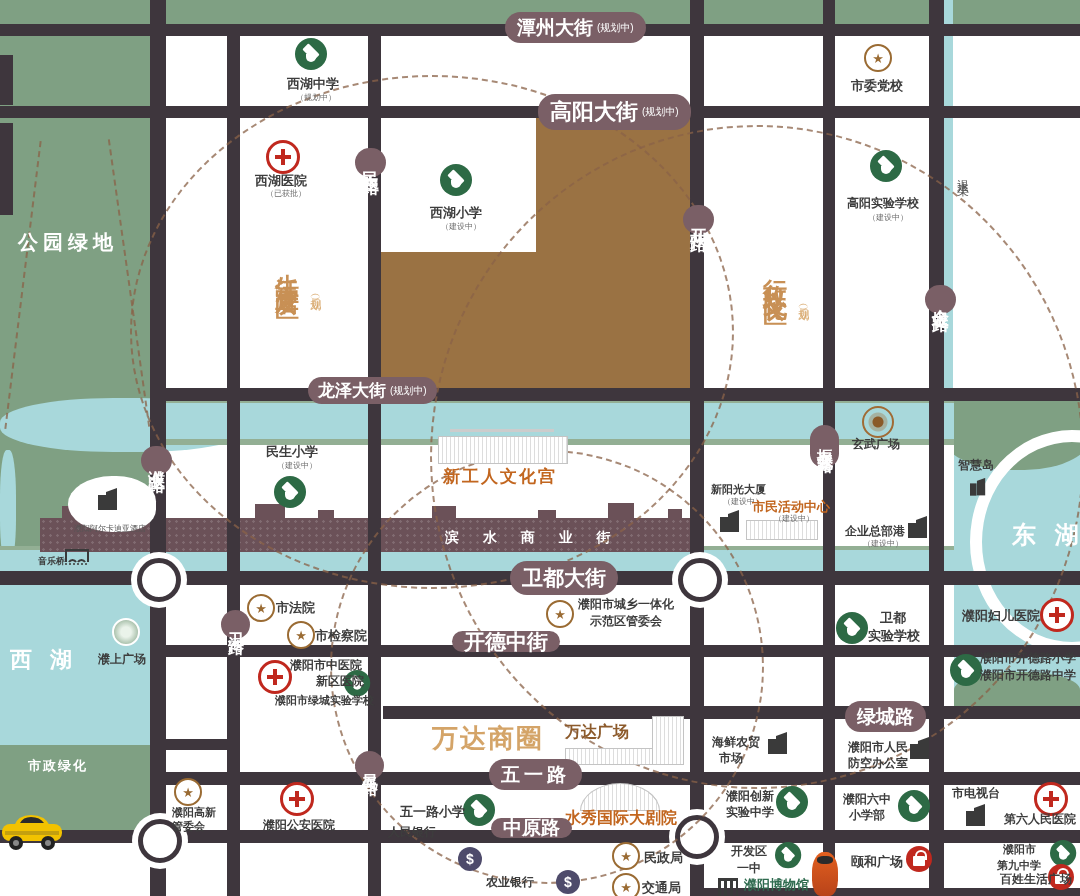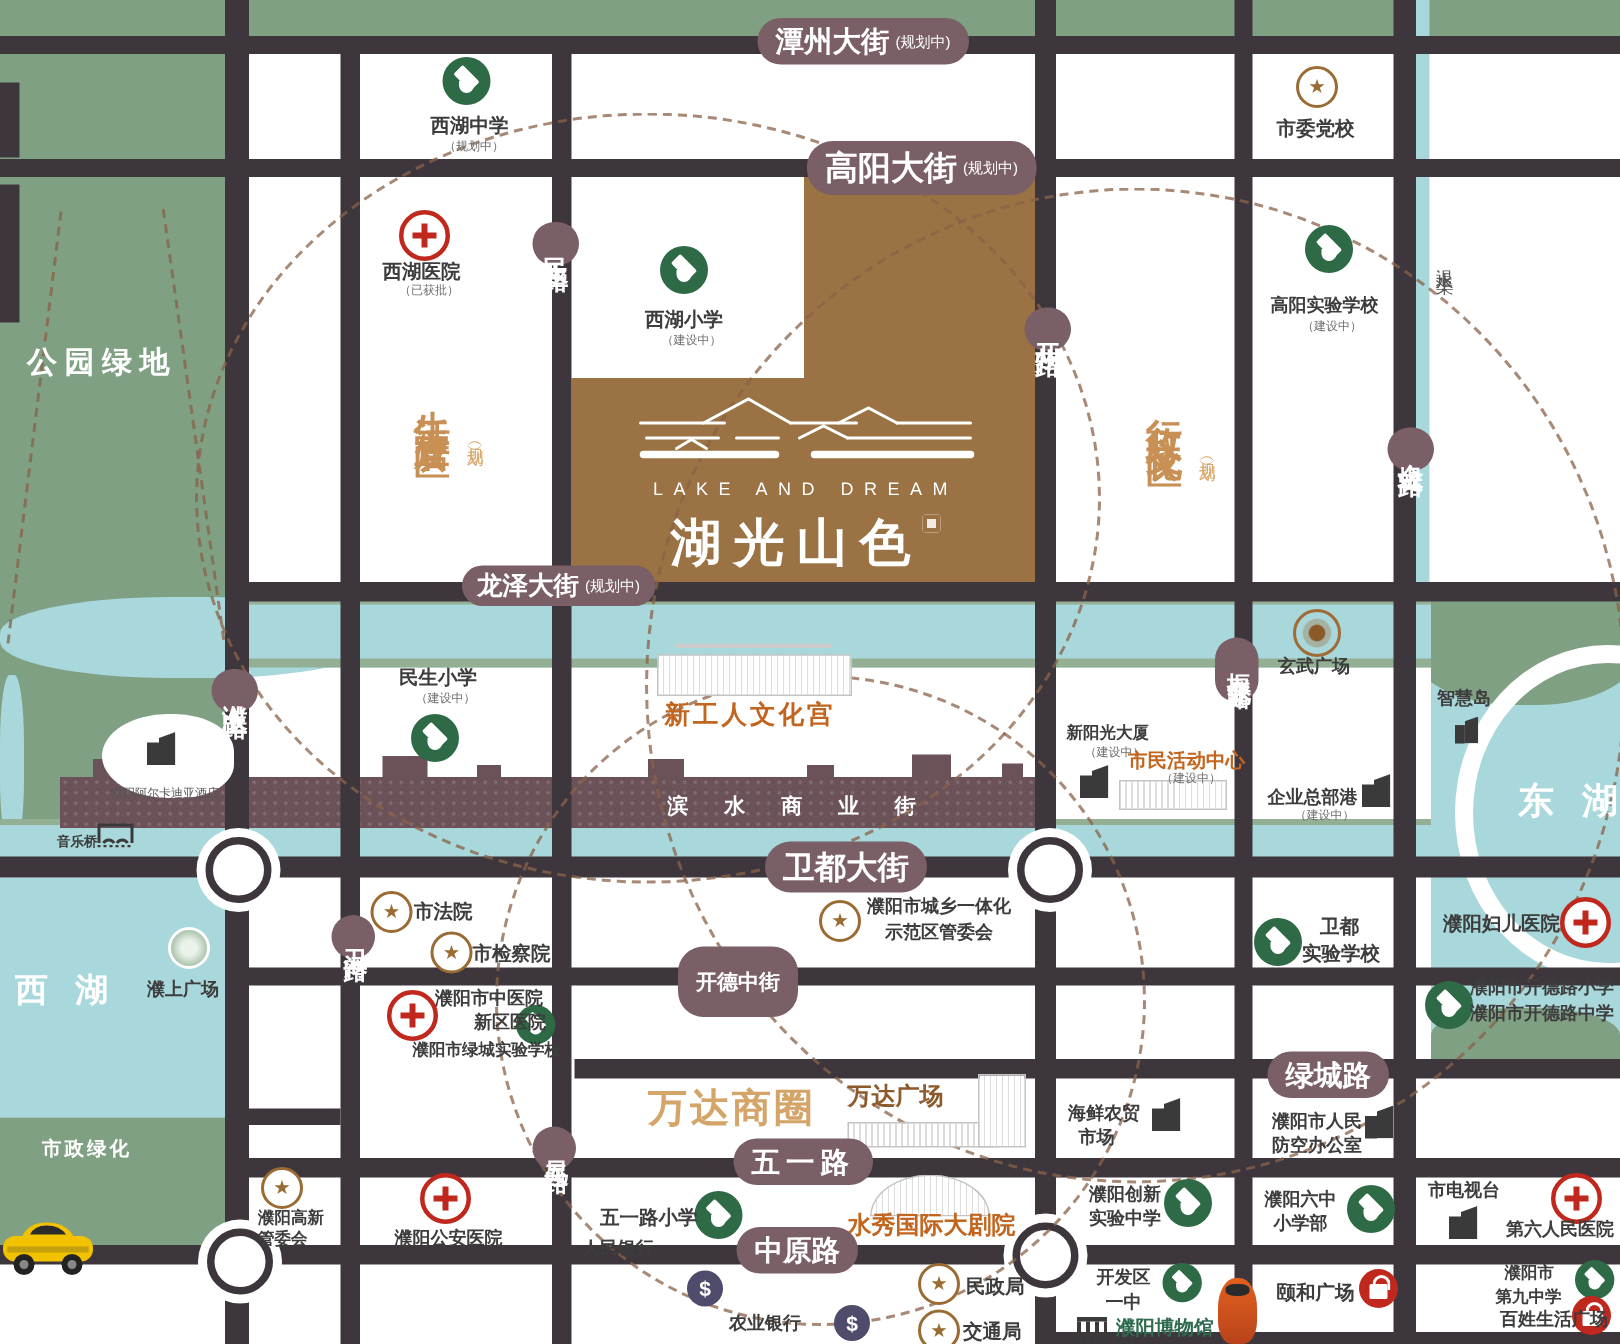--- a/index.html
+++ b/index.html
@@ -126,30 +126,30 @@
     <span>高阳大街</span>
       <span class="tag">(规划中)</span>
   </div>
   <div class="pill" style="left:308px;top:377px;height:27px;font-size:17px;padding:0 10px;">
     <span>龙泽大街</span>
       <span class="tag">(规划中)</span>
   </div>
   <div class="pill" style="left:510px;top:561px;height:34px;font-size:21px;">
     <span>卫都大街</span>
   </div>
-  <div class="pill" style="left:452px;top:631px;height:47px;font-size:14px;">
+  <div class="pill" style="left:452px;top:631px;height:21px;font-size:21px;">
     <span>开德中街</span>
   </div>
   <div class="pill" style="left:845px;top:701px;height:31px;font-size:19px;">
     <span>绿城路</span>
   </div>
   <div class="pill" style="left:489px;top:759px;height:31px;font-size:19px;letter-spacing:4px;">
     <span>五一路</span>
   </div>
-  <div class="pill" style="left:491px;top:818px;height:31px;font-size:19px;font-family:Liberation Mono, monospace;">
+  <div class="pill" style="left:491px;top:818px;height:20px;font-size:19px;font-family:Liberation Mono, monospace;">
     <span>中原路</span>
   </div>
   <div class="pill v" style="left:355px;top:148px;font-size:17px;">
     <span>民生路</span>
   </div>
   <div class="pill v" style="left:683px;top:205px;font-size:17px;">
     <span>开州路</span>
   </div>
   <div class="pill v" style="left:925px;top:285px;font-size:17px;">
     <span>金堤路</span>
@@ -172,39 +172,20 @@
   <div class="lbl wh" style="left:28px;top:758px;font-size:13px;letter-spacing:2px;">市政绿化</div>
   <div class="lbl wh" style="left:10px;top:646px;font-size:22px;letter-spacing:6px;">西 湖</div>
   <div class="lbl wh" style="left:1012px;top:520px;font-size:24px;letter-spacing:6px;">东 湖</div>
   <div class="lbl vtext" style="left:955px;top:170px;font-size:12px;color:#555;font-weight:400;letter-spacing:2px;">退水渠</div>
   <div class="lbl vtext" style="left:272px;top:254px;font-size:24px;color:#C89055;letter-spacing:6px;">生活宜居区</div>
   <div class="lbl vtext" style="left:308px;top:290px;font-size:11px;color:#D8A86C;font-weight:400;">（规划）</div>
   <div class="lbl vtext" style="left:760px;top:260px;font-size:24px;color:#C89055;letter-spacing:6px;">行政文化区</div>
   <div class="lbl vtext" style="left:796px;top:300px;font-size:11px;color:#D8A86C;font-weight:400;">（规划）</div>
   <div class="lbl tan" style="left:432px;top:722px;font-size:26px;letter-spacing:2px;">万达商圈</div>
 
-  <div class="abs" style="left:402px;top:258px;width:270px;text-align:center;color:#fff;z-index:26;">
-    <svg width="232" height="54" viewBox="0 0 232 54" fill="none" stroke="#FFF" stroke-width="2" stroke-linecap="round">
-      <path d="M6 24 H62"></path>
-        <path d="M48 24 L78 8 L106 24"></path>
-        <path d="M106 24 H150"></path>
-      <path d="M138 24 L158 14 L177 24"></path>
-        <path d="M177 24 H226"></path>
-      <path d="M10 34 H58 M70 34 H98"></path>
-        <path d="M112 34 L128 26 L144 34"></path>
-        <path d="M144 34 H226"></path>
-      <path d="M8 45 H96" stroke-width="5"></path>
-        <path d="M122 45 H226" stroke-width="5"></path>
-      <path d="M30 41 L40 35 L50 41"></path>
-    </svg>
-    <div style="font-size:12px;letter-spacing:7px;margin-top:2px;">LAKE  AND  DREAM</div>
-    <div style="margin-top:6px;">
-      <span style="font-family:'DejaVu Serif','Liberation Serif',serif;font-size:34px;font-weight:700;letter-spacing:8px;">湖光山色</span><span style="display:inline-block;width:12px;height:12px;background:rgba(255,255,255,.85);border-radius:2px;vertical-align:18px;box-shadow:inset 0 0 0 3px #9A7243;"></span>
-    </div>
-  </div>
 
   <div class="sketch" style="left:438px;top:436px;width:128px;height:26px;"></div>
   <div class="abs" style="left:450px;top:429px;width:104px;height:3px;background:#CCC;z-index:24;"></div>
   <div class="sketch" style="left:746px;top:520px;width:70px;height:18px;"></div>
   <div class="sketch" style="left:565px;top:748px;width:96px;height:15px;"></div>
   <div class="sketch" style="left:652px;top:716px;width:30px;height:47px;"></div>
   <div class="sketch" style="left:580px;top:783px;width:78px;height:26px;border-radius:50% 50% 0 0 / 100% 100% 0 0;"></div>
   <div class="abs" style="left:68px;top:476px;width:88px;height:56px;background:#fff;border-radius:50% 45% 40% 50%;z-index:22;"></div>
 
   <div class="icap" style="left:295px;top:38px;"></div>

